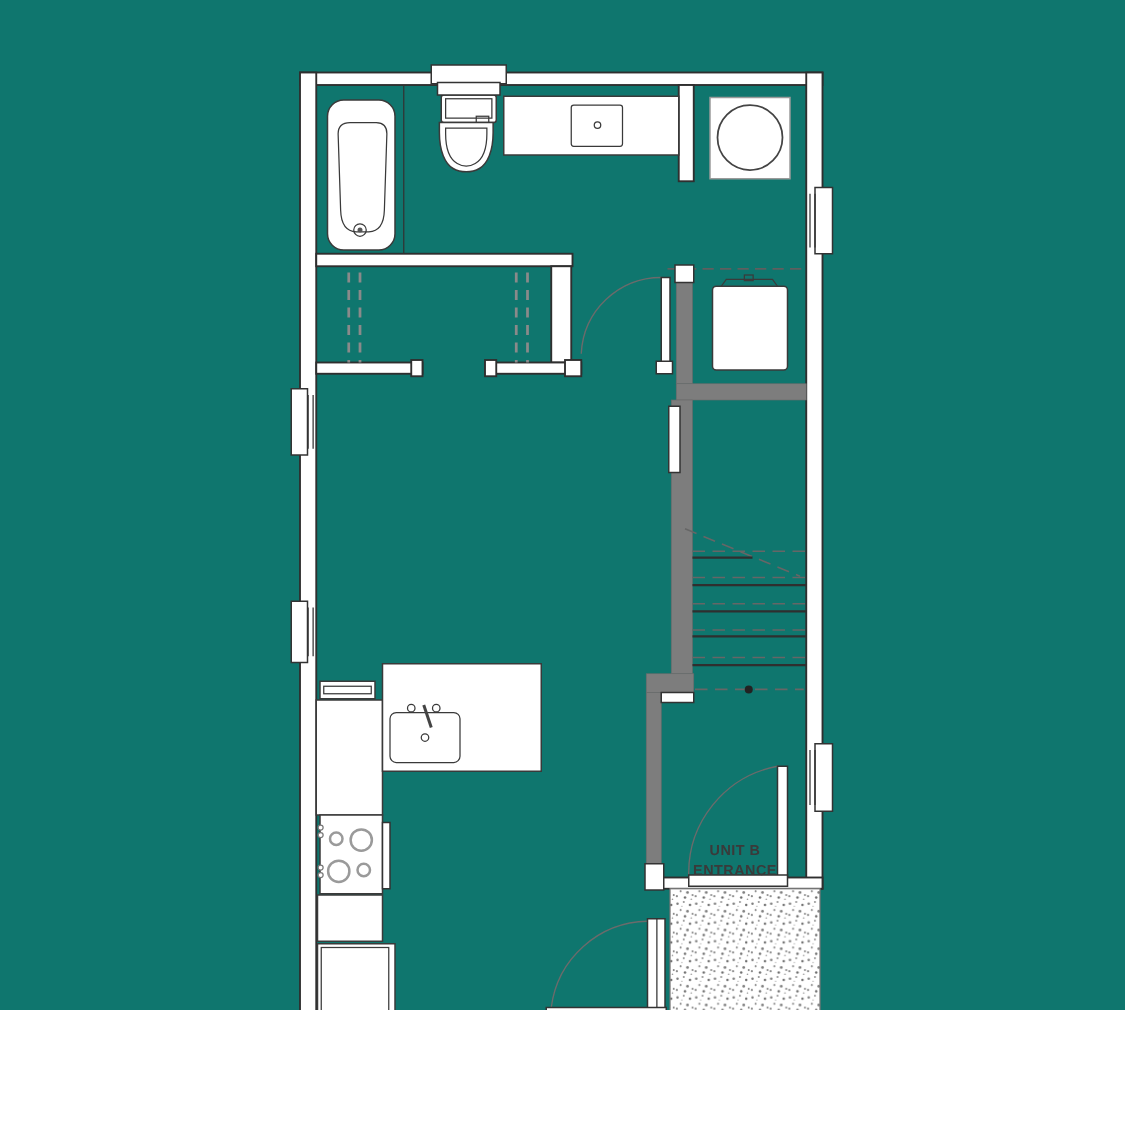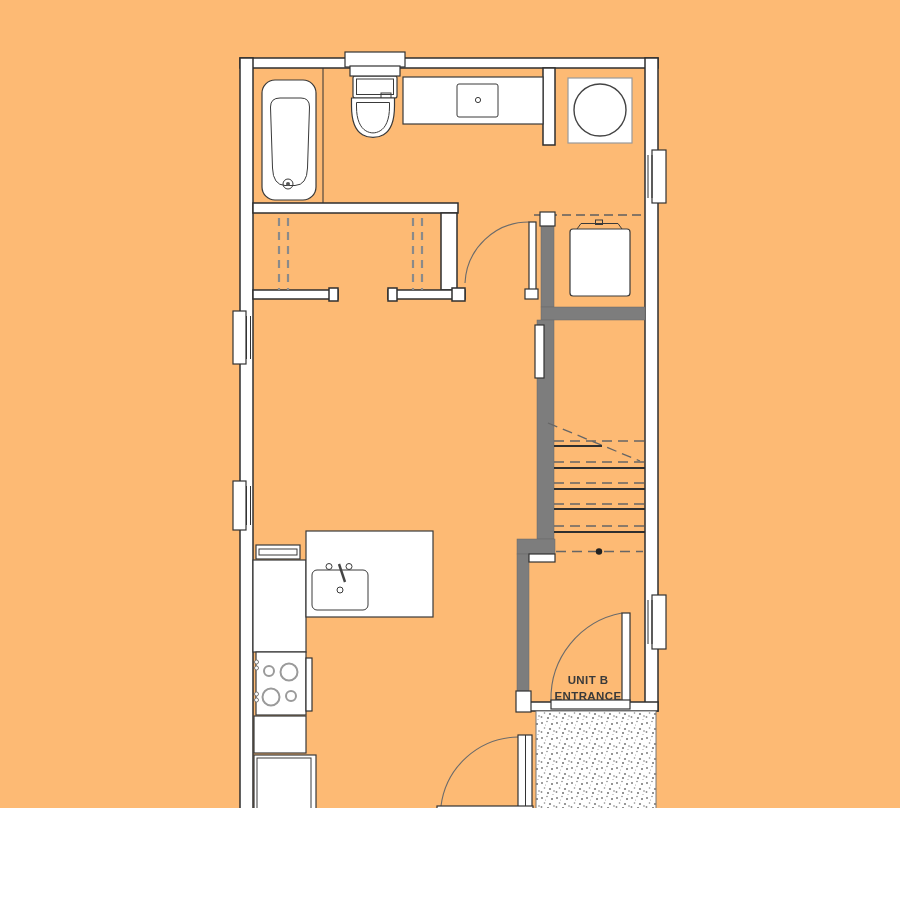--- a/index.html
+++ b/index.html
@@ -1,16 +1,16 @@
 <!DOCTYPE html>
 <html><head>
 <meta charset="utf-8">
 <style>
   html,body{margin:0;padding:0;background:#ffffff;}
-  .stage{width:900px;height:808px;position:relative;background:#fdba74;overflow:hidden;
+  .stage{width:900px;height:808px;position:relative;background:#0f766e;overflow:hidden;
          font-family:"Liberation Sans", sans-serif;text-decoration:underline;}
   svg{position:absolute;left:0;top:0;}
   
   .w   {fill:#ffffff;stroke:#2f2f2f;stroke-width:1.5;}
   .w2  {fill:#ffffff;stroke:#333333;stroke-width:1.2;}
   .fx  {fill:#ffffff;stroke:#3a3a3a;stroke-width:1.2;}
   .fx1 {fill:none;stroke:#3a3a3a;stroke-width:1;}
   .lt  {fill:#ffffff;stroke:#9a9a9a;stroke-width:1.2;}
   .gray{fill:#7d7d7d;stroke:#6a6a6a;stroke-width:.5;}
   .dash{fill:none;stroke:#5f5f5f;stroke-width:1.4;stroke-dasharray:9 5;}

